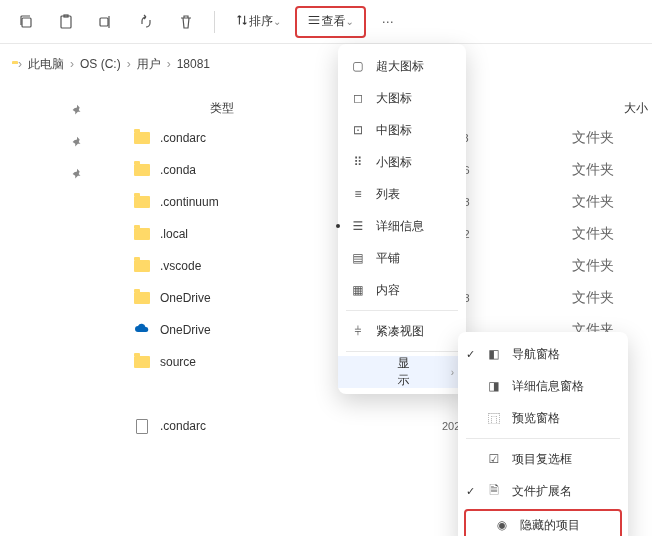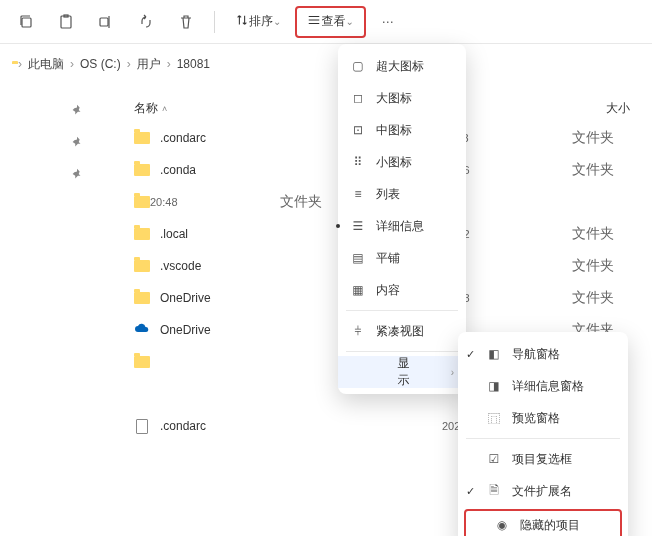--- a/index.html
+++ b/index.html
@@ -20,21 +20,21 @@
     .main { display: flex; height: calc(100% - 84px); position: relative; }
     .sidebar { width: 100px; padding-top: 10px; }
     .sb-row { height: 32px; display: flex; align-items: center; justify-content: flex-end; padding-right: 16px; gap: 10px; }
     .pin { width: 14px; height: 14px; color: #888; }
     
     .content { flex: 1; padding-top: 10px; position: relative; }
     .hdr { display: flex; height: 28px; align-items: center; font-size: 12px; color: #333; }
     .col-name { width: 230px; padding-left: 34px; }
     .col-date { width: 110px; }
     .col-type { width: 80px; }
-    .col-size { flex: 1; text-align: right; padding-right: 22px; }
+    .col-size { flex: 1; text-align: right; padding-right: 4px; }
     .sort-ind { color: #888; font-size: 9px; margin-left: 4px; }
     
     .row { display: flex; align-items: center; height: 32px; }
     .ficon { width: 16px; height: 16px; margin-left: 34px; display: flex; align-items: center; justify-content: center; }
     .fname { padding-left: 10px; flex: 1; }
     .fdate { width: 130px; color: #666; font-size: 11px; }
     .ftype { width: 80px; color: #666; font-size: 14px; }
     
     .folder-ic { width: 16px; height: 12px; background: #ffd968; border-radius: 1px; position: relative; }
     .folder-ic::before { content: ""; position: absolute; top: -3px; left: 0; width: 6px; height: 3px; background: #ffd968; border-radius: 1px 1px 0 0; }
@@ -133,21 +133,20 @@
       </div>
     <div class="sb-row">
         <svg class="pin" viewBox="0 0 16 16" fill="currentColor">
           <path d="M8 2l3 3-1 3 2 2-3 0-3 3 0-3-3-2 2-2 3-1z"></path>
         </svg>
       </div>
   </div>
 
   <div class="content">
     <div class="hdr">
-      <div class="col-name"><span>名称</span><span class="sort-ind">˄</span></div>
       <div class="col-date"></div>
       <div class="col-type">类型</div>
       <div class="col-size">大小</div>
     </div>
     <div id="file-rows">
         <div class="row">
           <div class="ficon">
             <span class="folder-ic"></span>
           </div>
           <div class="fname">.condarc</div>
@@ -159,20 +158,21 @@
             <span class="folder-ic"></span>
           </div>
           <div class="fname">.conda</div>
           <div class="fdate">20:46</div>
           <div class="ftype">文件夹</div>
         </div>
         <div class="row">
           <div class="ficon">
             <span class="folder-ic"></span>
           </div>
+          <div class="fname">.continuum</div>
           <div class="fdate">20:48</div>
           <div class="ftype">文件夹</div>
         </div>
         <div class="row">
           <div class="ficon">
             <span class="folder-ic"></span>
           </div>
           <div class="fname">.local</div>
           <div class="fdate">18:02</div>
           <div class="ftype">文件夹</div>
@@ -200,20 +200,21 @@
               </svg></span>
           </div>
           <div class="fname">OneDrive</div>
           <div class="fdate">27</div>
           <div class="ftype">文件夹</div>
         </div>
         <div class="row">
           <div class="ficon">
             <span class="folder-ic"></span>
           </div>
+          <div class="fname">source</div>
           <div class="fdate"></div>
           <div class="ftype"></div>
         </div>
         <div class="row">
           <div class="ficon"></div>
           <div class="fname"></div>
           <div class="fdate">2023</div>
         </div>
         <div class="row">
           <div class="ficon">

